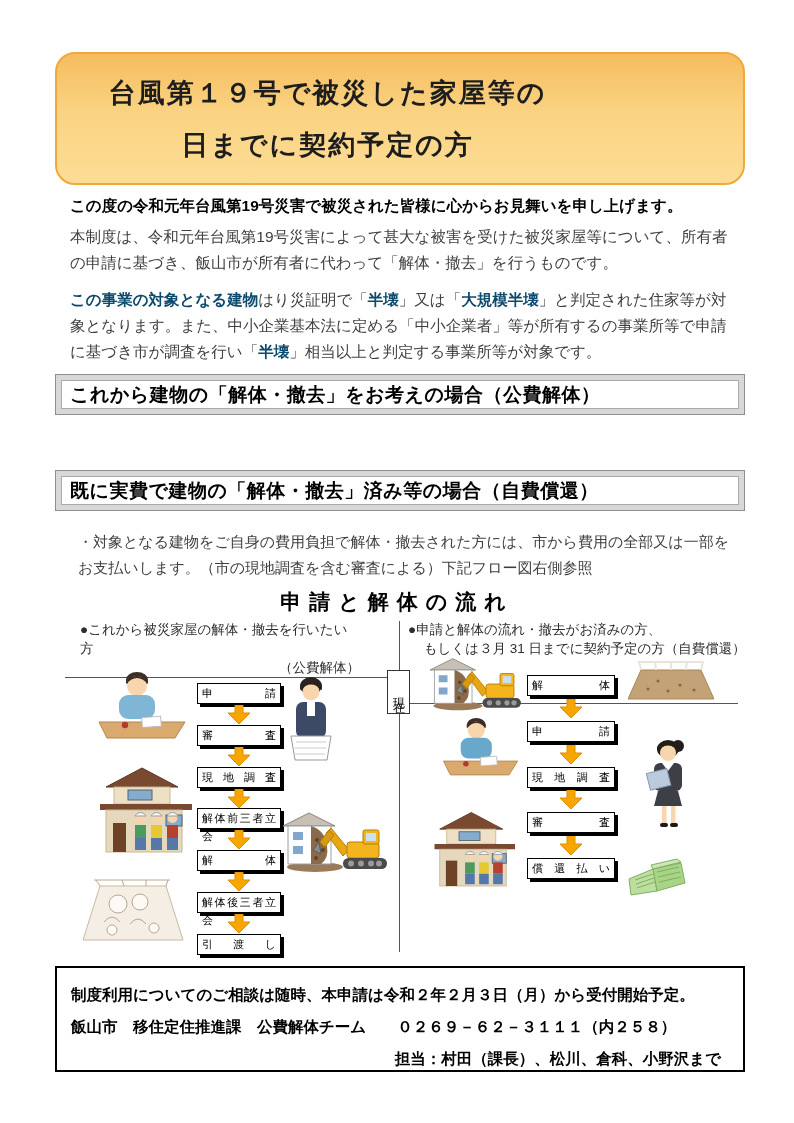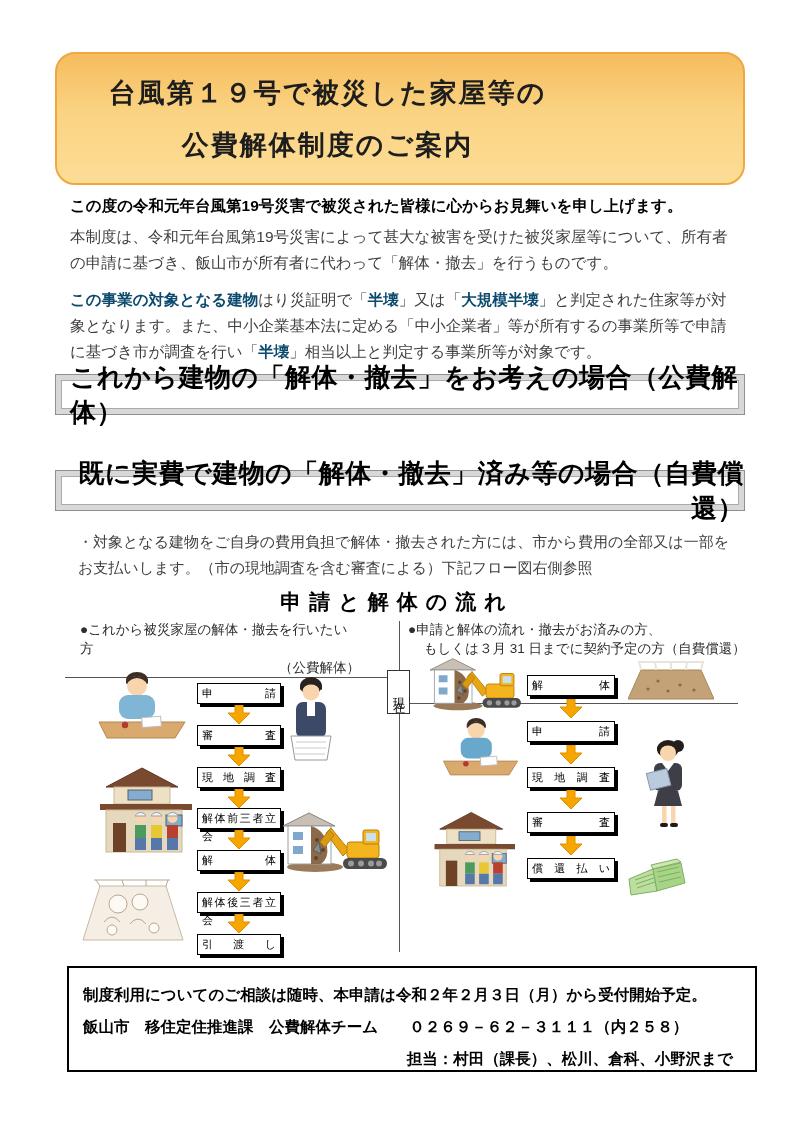--- a/index.html
+++ b/index.html
@@ -26,21 +26,21 @@
   .p-target{left:70px;top:287px;width:668px;font-size:15.5px;line-height:26px;color:#3f3f3f;}
   .seg-bold{font-weight:700;color:#0c4a6e;}
 
   
   .sec-box{
     left:55px;width:690px;height:41px;box-sizing:border-box;background:#fff;
     border:1px solid #8f8f8f;
     box-shadow:inset 0 0 0 5px #d8d8d8, inset 0 0 0 6px #aaaaaa;
     display:flex;align-items:center;padding-left:14px;
   }
-  .sec-box span{font-size:26px;font-weight:700;color:#000;letter-spacing:0.5px;}
+  .sec-box span{font-size:19px;font-weight:700;color:#000;letter-spacing:0.5px;}
   .bullet{font-size:15px;line-height:26px;color:#3f3f3f;}
 
   
   .flow-title{left:0;top:588px;width:794px;text-align:center;font-size:21px;font-weight:700;color:#000;letter-spacing:8px;}
   .col-head{font-size:13.5px;line-height:19px;color:#2e2e2e;}
   .col-head .r{display:block;text-align:right;}
   .vline{width:1px;background:#555;}
   .hline{height:1px;background:#555;}
   .genzai{
     left:387px;top:670px;width:23px;height:44px;background:#fff;border:1px solid #333;
@@ -51,35 +51,35 @@
   .flow-box{
     box-sizing:border-box;width:100%;height:21px;background:#fff;border:1.4px solid #000;
     box-shadow:3px 3px 0 0 #000;font-size:11px;line-height:18px;color:#000;
     padding:0 4px;text-align:justify;text-align-last:justify;-moz-text-align-last:justify;
   }
   .flow-arrow{height:19px;display:flex;align-items:center;justify-content:center;}
 
   
   .contact-box{
     left:55px;top:966px;width:690px;height:106px;box-sizing:border-box;
-    border:2px solid #000;background:#fff;padding:11px 14px 0 14px;margin-left:12px;
+    border:2px solid #000;background:#fff;padding:11px 14px 0 14px;
   }
   .contact-line{font-size:15.5px;font-weight:700;color:#000;line-height:32px;white-space:nowrap;}
   .contact-line.right{text-align:right;padding-right:8px;}
 
   .illus{position:absolute;}
 </style>
 </head>
 <body>
 
 <div class="page">
 
   <div class="abs title-box">
     <div class="title-line">台風第１９号で被災した家屋等の</div>
-    <div class="title-line">公費解体制度のご案内</div>
+    <div class="title-line">日までに契約予定の方</div>
   </div>
 
   <div class="abs p-bold">この度の令和元年台風第19号災害で被災された皆様に心からお見舞いを申し上げます。</div>
   <div class="abs p-body">本制度は、令和元年台風第19号災害によって甚大な被害を受けた被災家屋等について、所有者の申請に基づき、飯山市が所有者に代わって「解体・撤去」を行うものです。</div>
   <div class="abs p-target"><span class="seg-bold">この事業の対象となる建物</span><span>はり災証明で「</span><span class="seg-bold">半壊</span><span>」又は「</span><span class="seg-bold">大規模半壊</span><span>」と判定された住家等が対象となります。また、中小企業基本法に定める「中小企業者」等が所有するの事業所等で申請に基づき市が調査を行い「</span><span class="seg-bold">半壊</span><span>」相当以上と判定する事業所等が対象です。</span></div>
 
   <div class="abs sec-box" style="top:374px;">
     <span>これから建物の「解体・撤去」をお考えの場合（公費解体）</span>
   </div>
 

